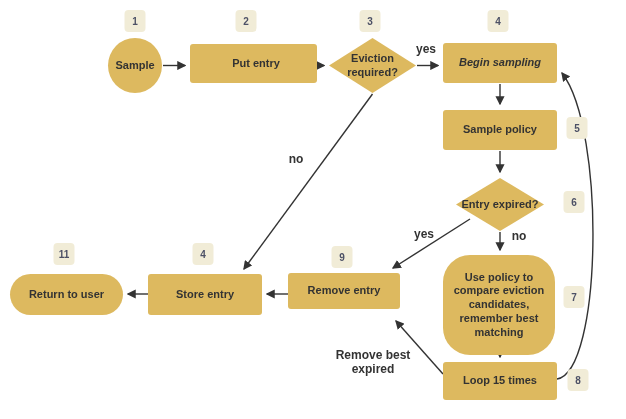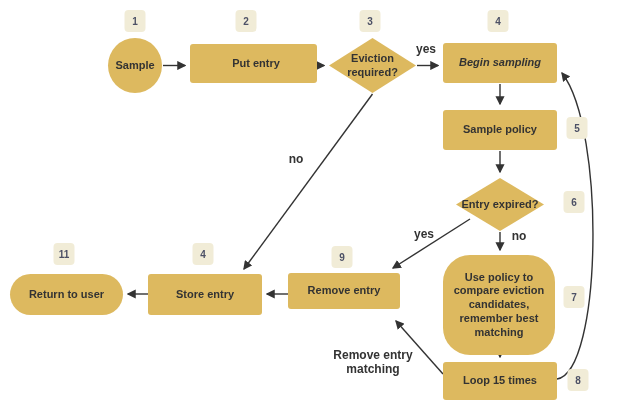--- a/index.html
+++ b/index.html
@@ -82,15 +82,15 @@
   <div class="badge" style="left:574px;top:297px;">7</div>
   <div class="badge" style="left:578px;top:380px;">8</div>
   <div class="badge" style="left:342px;top:257px;">9</div>
   <div class="badge" style="left:203px;top:254px;">4</div>
   <div class="badge" style="left:64px;top:254px;">11</div>
 
   <div class="elabel" style="left:426px;top:50px;">yes</div>
   <div class="elabel" style="left:296px;top:160px;">no</div>
   <div class="elabel" style="left:424px;top:235px;">yes</div>
   <div class="elabel" style="left:519px;top:237px;">no</div>
-  <div class="elabel wrap" style="left:373px;top:363px;">Remove entry matching</div>
+  <div class="elabel wrap" style="left:373px;top:363px;">Remove best expired</div>
 
 </div>
 
 </body></html>

